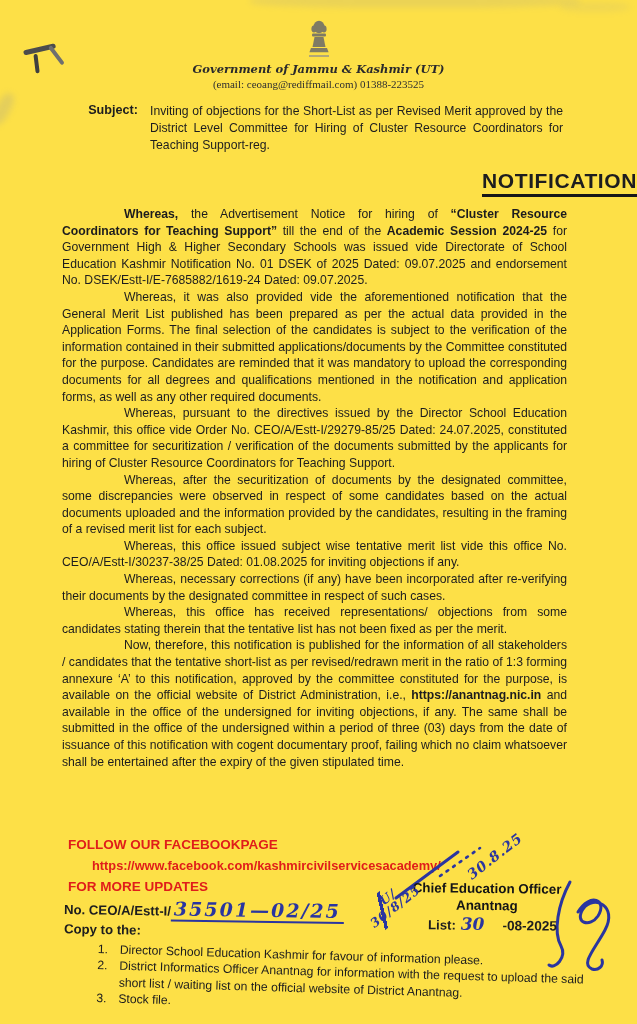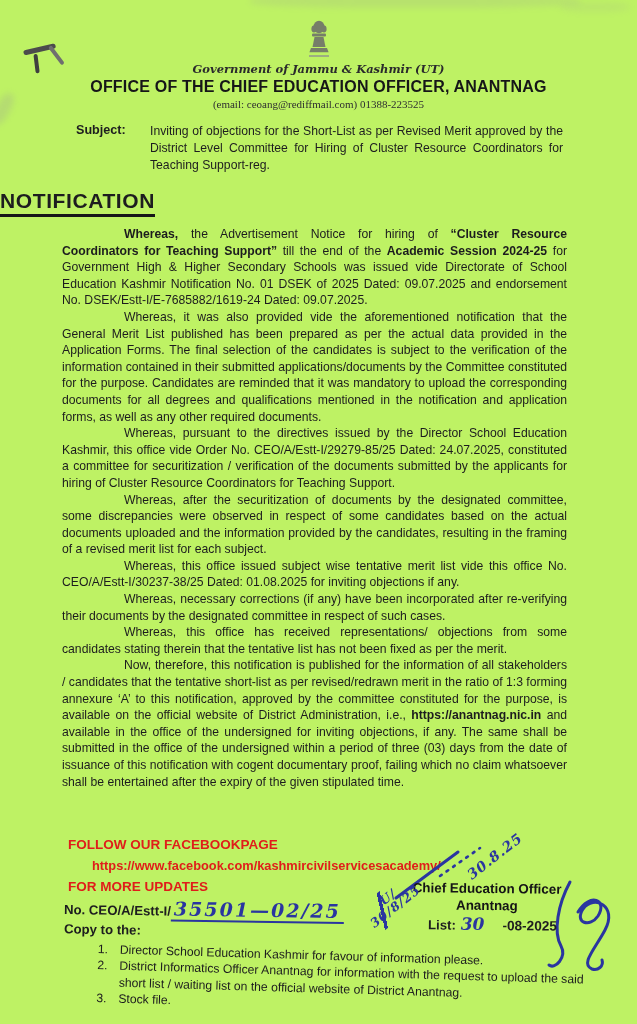--- a/index.html
+++ b/index.html
@@ -3,46 +3,46 @@
 <meta charset="utf-8">
 <style>
   * { margin:0; padding:0; box-sizing:border-box; }
   html,body { width:637px; }
   body {
     font-family:"Liberation Sans", sans-serif;
     background:#e9e9e9;
   }
   .doc {
     position:relative; width:637px; height:1024px;
-    background:#bef264; overflow:hidden; color:#1d1d1f;
+    background:#fde047; overflow:hidden; color:#1d1d1f;
   }
   
   .smudge { position:absolute; background:#9a9a9a; opacity:.18; filter:blur(3px); border-radius:40%; }
   .smudge.s1 { left:250px; top:-6px; width:330px; height:14px; }
   .smudge.s2 { left:560px; top:2px; width:70px; height:10px; opacity:.12; }
   .smudge.s3 { left:-4px; top:92px; width:14px; height:34px; transform:rotate(28deg); opacity:.25; }
   .staple { position:absolute; left:20px; top:38px; transform:rotate(8deg); }
 
   
   .header { text-align:center; padding-top:20px; }
   .emblem { display:block; margin:0 auto; opacity:.85; }
   .govt-line {
     font-family:"DejaVu Serif", serif; font-style:italic; font-weight:600;
     font-size:11.5px; color:#2a2a2c; margin-top:2px;
   }
   .office-line { font-size:16px; font-weight:bold; letter-spacing:.2px; color:#161618; margin-top:2px; }
   .contact-line { font-family:"Liberation Serif", serif; font-size:11px; color:#2e2e30; margin-top:2px; }
 
   
   .subject-row { display:flex; margin:13px 74px 0 76px; }
-  .subject-label { font-weight:bold; font-size:12.6px; width:74px; flex:none; }
+  .subject-label { font-weight:bold; font-size:12.6px; width:74px; flex:none;text-align:center; }
   .subject-text { font-size:12.2px; line-height:17px; text-align:justify; }
 
   
-  .notif-title-wrap { text-align:left; margin-top:15px; }
+  .notif-title-wrap { text-align:right; margin-top:15px; }
   .notif-title {
     display:inline-block; font-size:21px; font-weight:bold; letter-spacing:.6px;
     border-bottom:3px solid #161618; padding-bottom:1px;
   }
 
   
   .body-text { margin:9px 70px 0 62px; height:608px; overflow:hidden; }
   .body-text p {
     font-size:12.2px; line-height:16.6px; text-align:justify; text-indent:62px;
     color:#1c1c1e;
@@ -107,21 +107,20 @@
         <ellipse cx="15" cy="7" rx="5.5" ry="6.2"></ellipse>
         <ellipse cx="10" cy="9" rx="2.6" ry="3.4"></ellipse>
         <ellipse cx="20" cy="9" rx="2.6" ry="3.4"></ellipse>
         <rect x="8" y="13.5" width="14" height="3" rx="1"></rect>
         <path d="M10.5 17 L19.5 17 L21.5 27 L8.5 27 Z"></path>
         <path d="M7 28 h16 l1.6 4.2 h-19.2 z"></path>
       </g>
       <rect x="5" y="35" width="20" height="2" fill="#8f8f8f" opacity=".8"></rect>
     </svg>
     <div class="govt-line">Government of Jammu &amp; Kashmir (UT)</div>
-    <div class="office-line">OFFICE OF THE CHIEF EDUCATION OFFICER, ANANTNAG</div>
     <div class="contact-line">(email: ceoang@rediffmail.com) 01388-223525</div>
   </div>
 
   <div class="subject-row">
     <div class="subject-label">Subject:</div>
     <div class="subject-text">Inviting of objections for the Short-List as per Revised Merit approved by the District Level Committee for Hiring of Cluster Resource Coordinators for Teaching Support-reg.</div>
   </div>
 
   <div class="notif-title-wrap">
     <span class="notif-title">NOTIFICATION</span>

